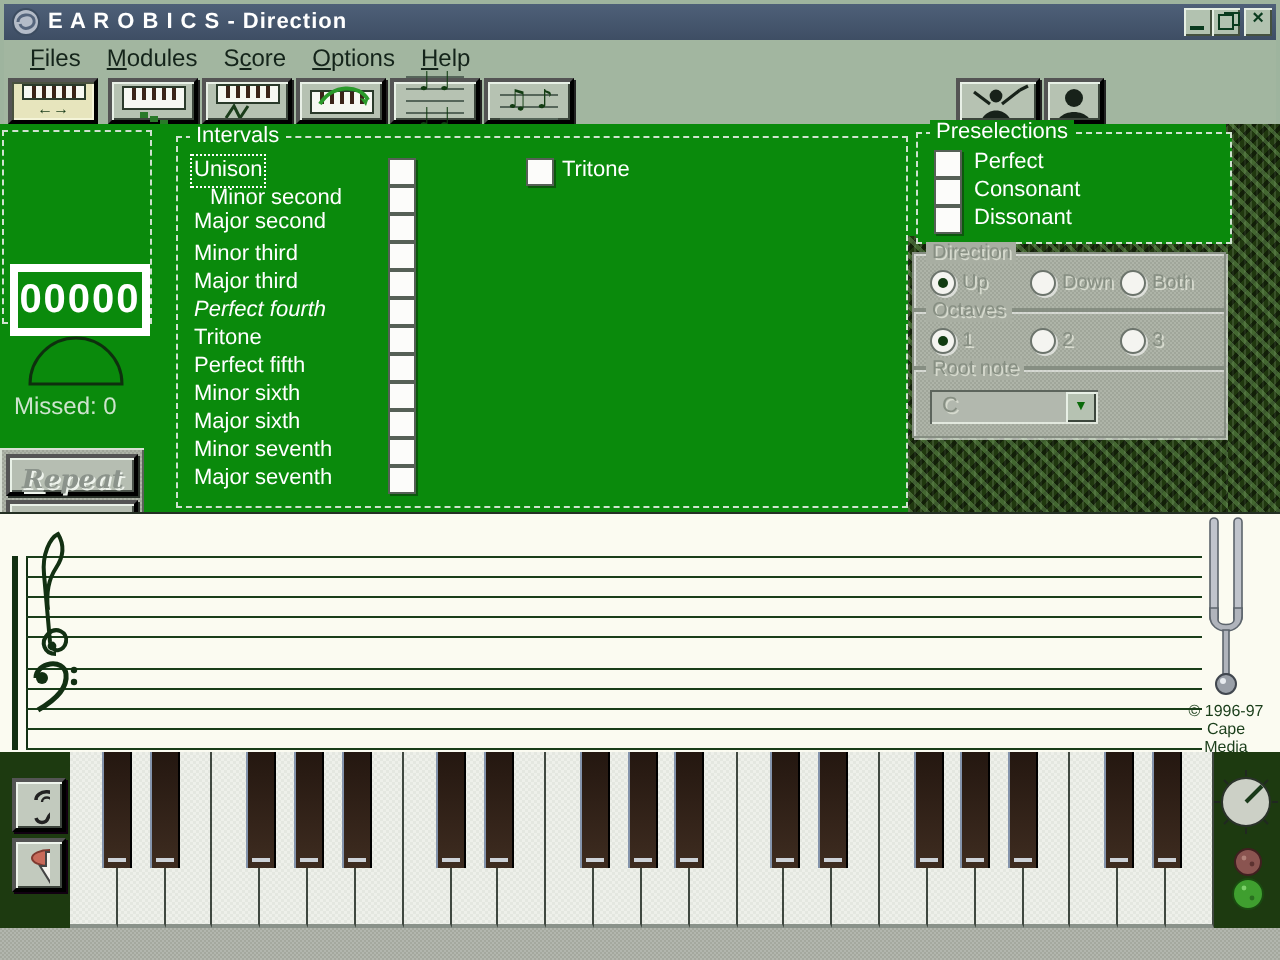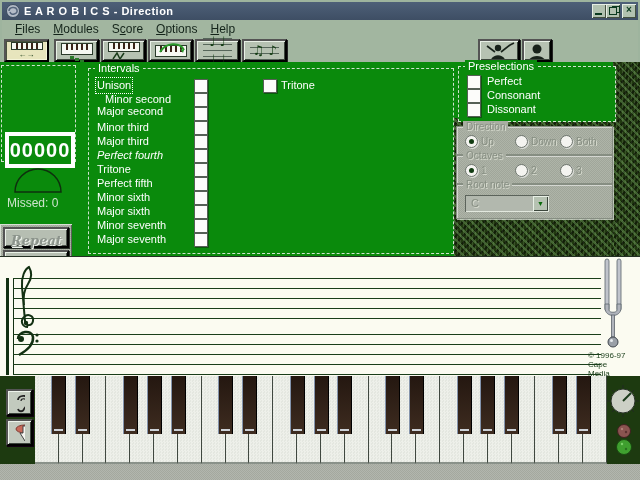--- a/index.html
+++ b/index.html
@@ -91,21 +91,21 @@
   .dropdown .val{position:absolute;left:6px;top:2px;font-size:11px;color:#878f83;text-shadow:1px 1px 0 #d6dace;}
   .dd-btn{position:absolute;right:1px;top:1px;width:15px;height:15px;background:#b6c2b2;
       box-shadow:inset 1px 1px 0 #e8f0e6, inset -1px -1px 0 #3c463c;
       color:#0a6a0a;font-size:7px;text-align:center;line-height:15px;}
 
   
   .staff{left:0;top:256px;width:640px;height:120px;background:#fbfbf1;border-top:1px solid #243024;box-sizing:border-box;}
   .sline{position:absolute;left:13px;width:588px;height:1px;background:#1a3e1a;}
   .bracket{position:absolute;left:6px;top:21px;width:3px;height:97px;background:#123012;}
   .barline{position:absolute;left:13px;top:21px;width:1px;height:97px;background:#123012;}
-  .copyright{position:absolute;left:588px;top:94px;width:50px;text-align:left;
+  .copyright{position:absolute;left:588px;top:94px;width:50px;text-align:center;
       font-size:8px;line-height:9px;color:#1a3e1a;}
 
   
   .piano-zone{left:0;top:376px;width:640px;height:88px;background:#1d3a10;}
   .keys{position:absolute;left:35px;top:0;width:572px;height:88px;display:flex;}
   .wkey{flex:1;background:conic-gradient(#eef0ea 90deg,#e4e7e0 90deg 180deg,#eef0ea 180deg 270deg,#e4e7e0 270deg) 0 0/3px 3px;
       border-right:1px solid #404840;border-bottom:2px solid #8a928a;box-sizing:border-box;}
   .bkey{position:absolute;top:0;width:15px;height:58px;
       background:linear-gradient(#241710,#3e2c20);border-left:1px solid #8494ac;border-right:1px solid #000;box-sizing:border-box;}
   .bkey:after{content:"";position:absolute;left:2px;bottom:3px;right:2px;height:2px;background:#cdd2d8;}

